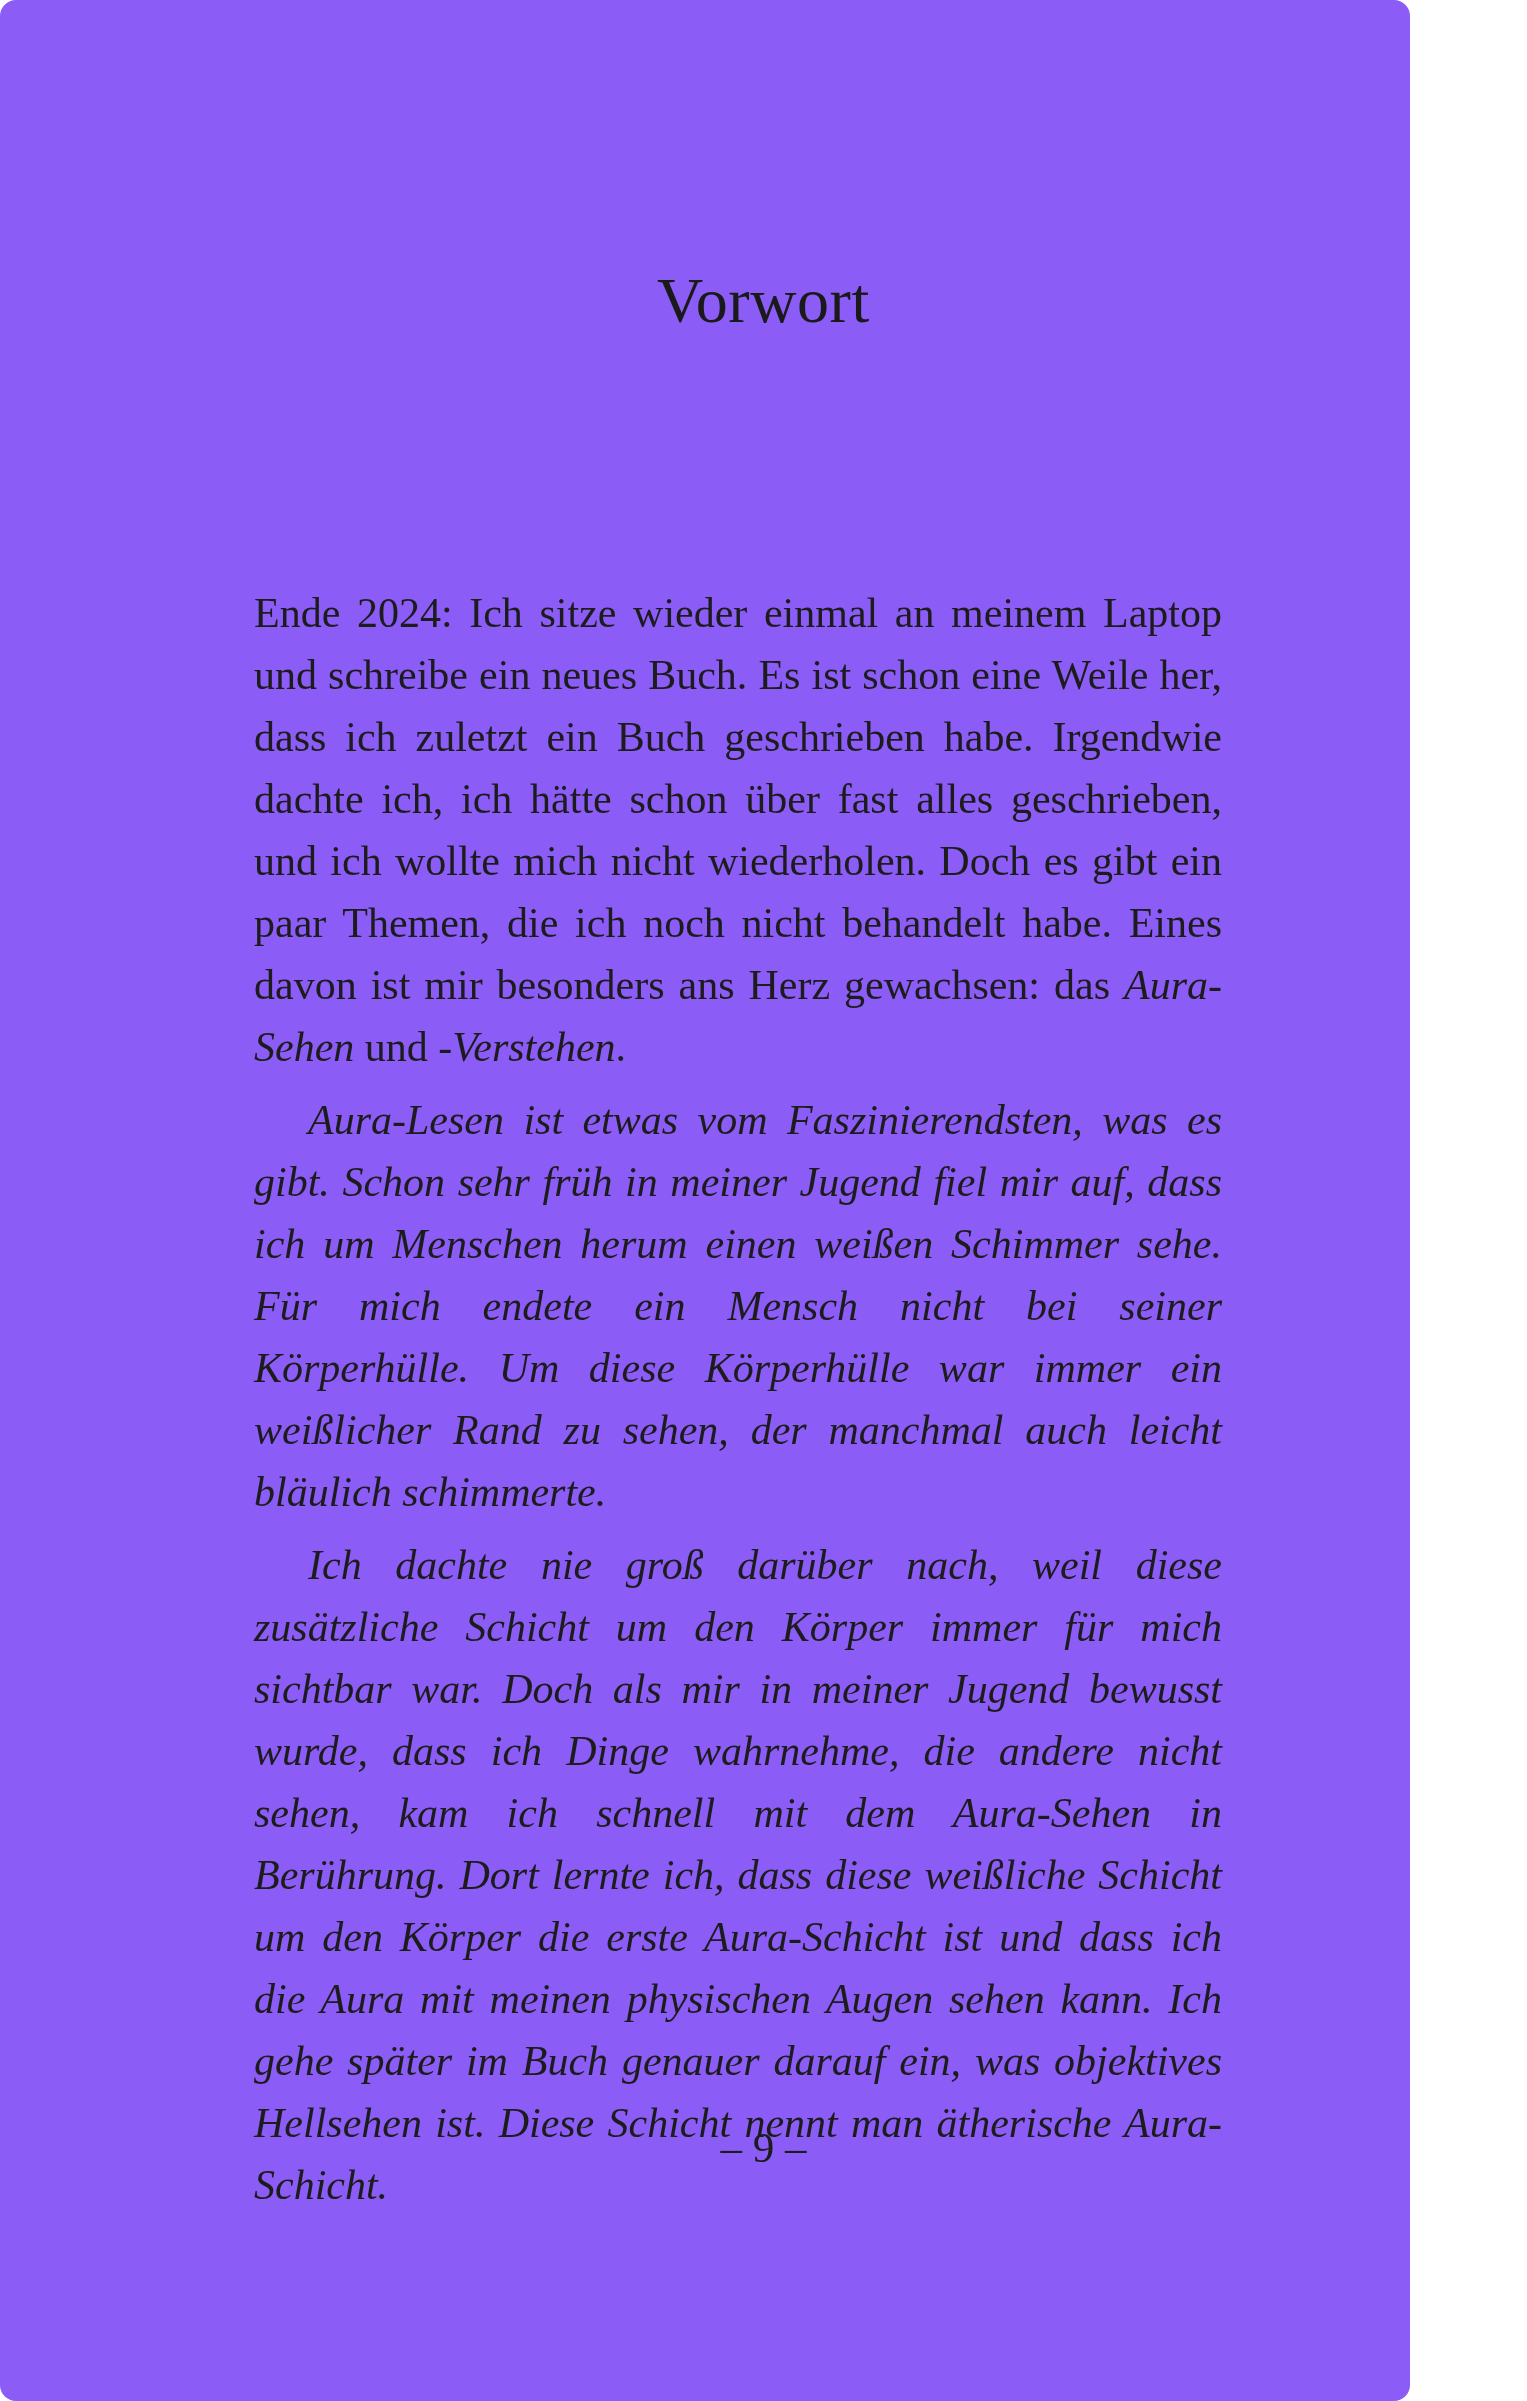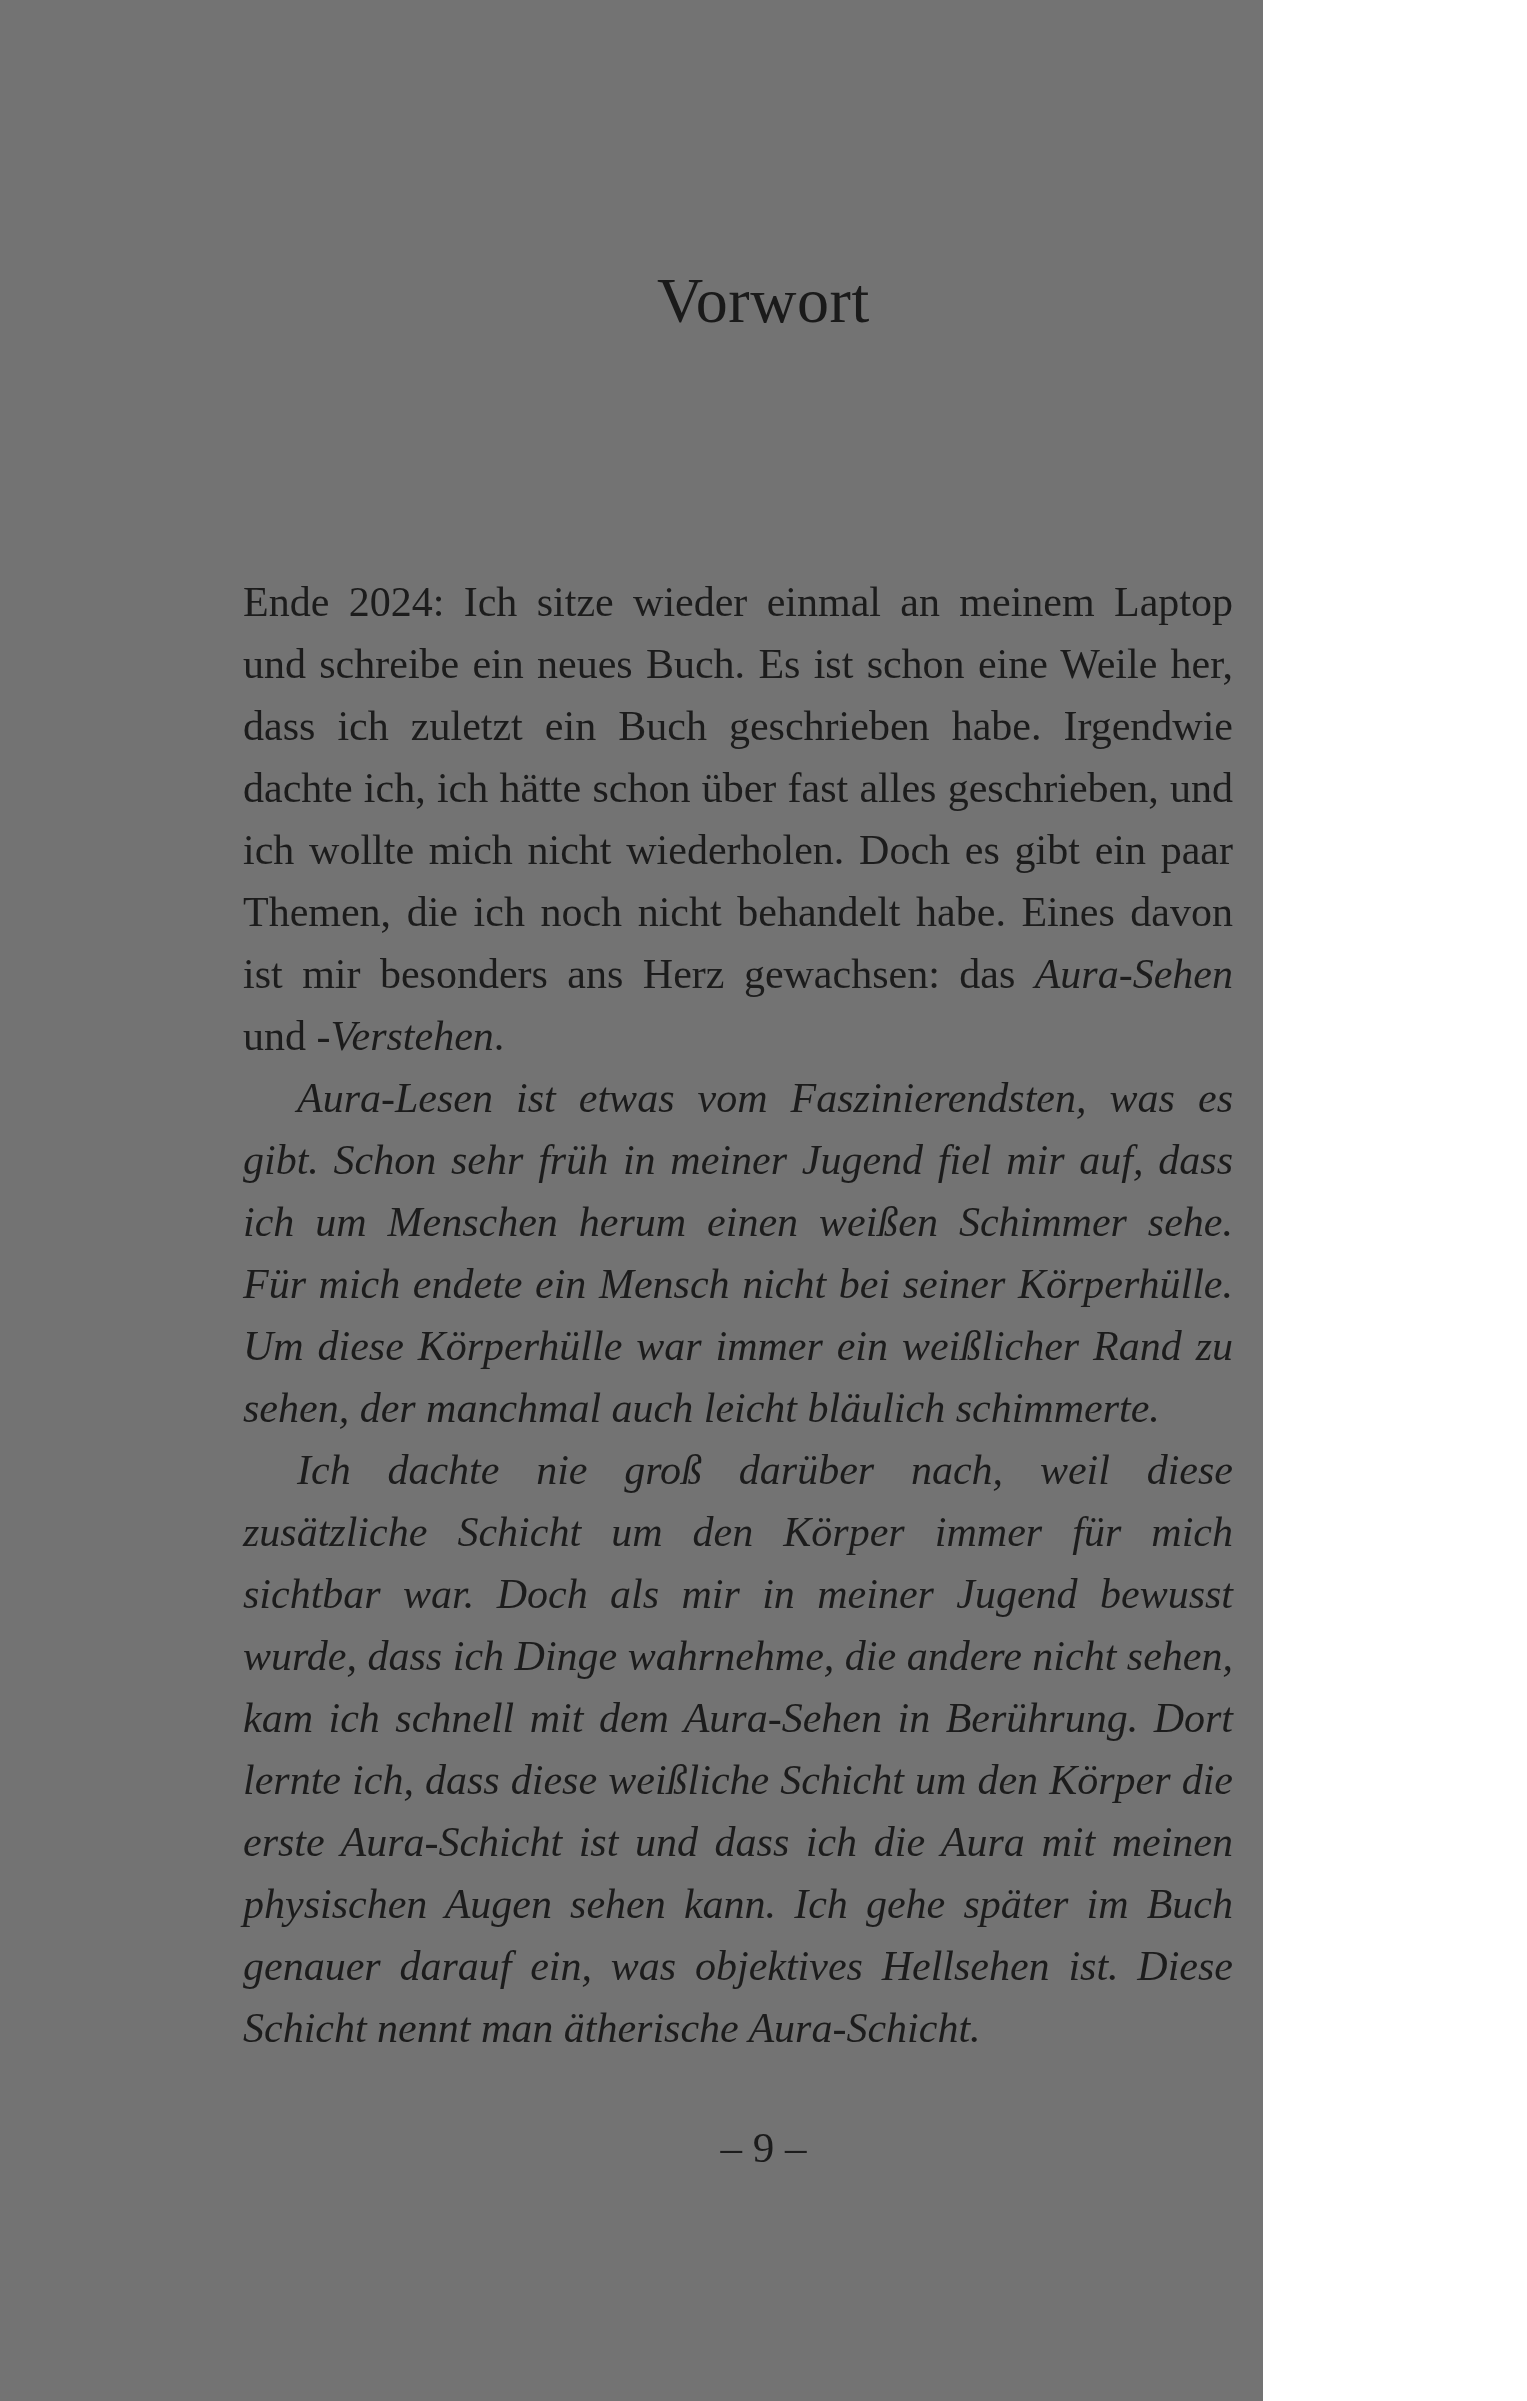--- a/index.html
+++ b/index.html
@@ -11,23 +11,24 @@
     width: 1527px;
     height: 2401px;
     position: relative;
     overflow: hidden;
     font-family: "Liberation Serif", "DejaVu Serif", serif;
     color: #1c1c1c;
   }
   .page {
     position: absolute;
     left: 0; top: 0;
-    width: 1263px;
+    width: 1410px;
     height: 2401px;
-    background: #737373;
+    background: #8b5cf6;
+    border-radius: 16px;
   }
   .chapter-title {
     position: absolute;
     left: 0;
     width: 1527px;
     top: 266px;
     text-align: center;
     font-size: 64px;
     line-height: 70px;
     font-weight: normal;
@@ -39,21 +40,21 @@
     position: absolute;
     left: 243px;
     width: 990px;
     top: 571px;
     font-size: 42px;
     line-height: 62px;
     text-align: justify;
     color: #1c1c1c;
   }
   .body-text p {
-    margin: 0;
+    margin: 11px;
     text-align: justify;
     hyphens: manual;
   }
   .body-text p.indent {
     text-indent: 54px;
     font-style: italic;
   }
   .body-text em {
     font-style: italic;
   }

